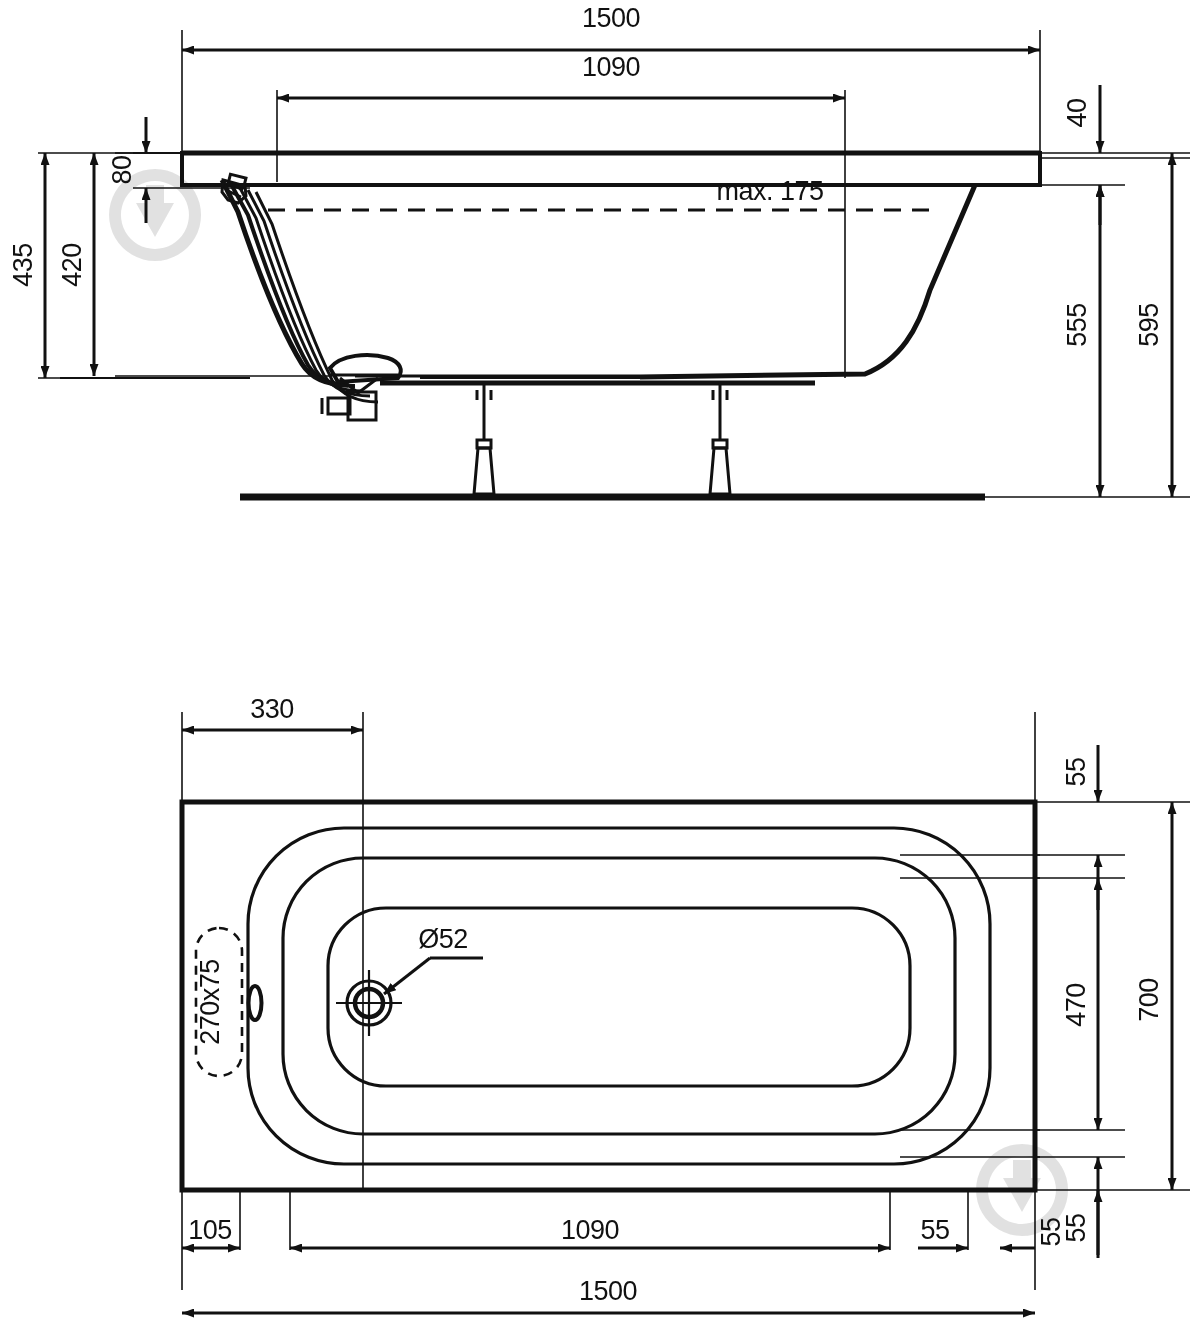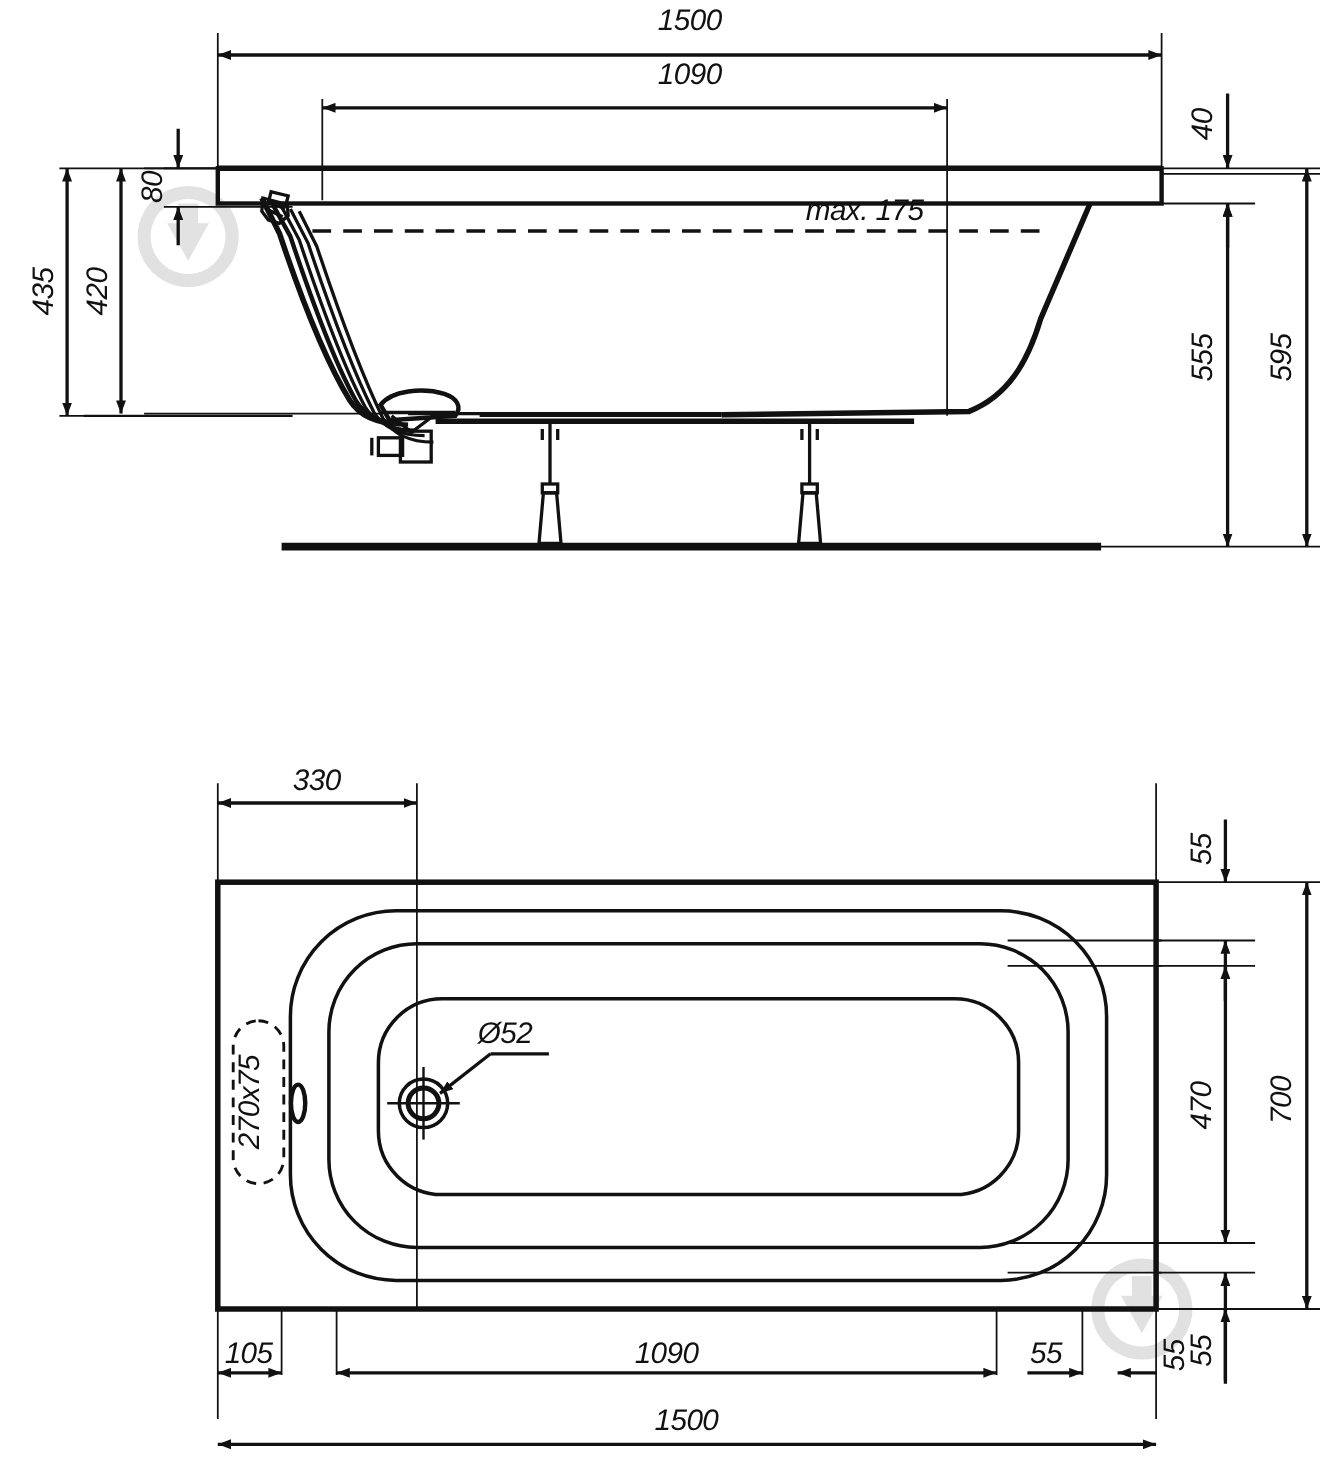--- a/index.html
+++ b/index.html
@@ -9,25 +9,24 @@
   }
   body {
     width: 1200px;
     height: 1337px;
     font-family: "Liberation Sans", sans-serif;
     position: relative;
     overflow: hidden;
   }
   #drawing {
     position: absolute;
-    left: 16px;
+    left: 0;
     top: 0;
     width: 986px;
     height: 1337px;
-    font-style: italic;
   }
   svg text {
     font-family: "Liberation Sans", sans-serif;
     fill: #111111;
   }
   .dimtext {
     font-size: 27px;
     font-weight: 400;
     letter-spacing: -0.5px;
   }

